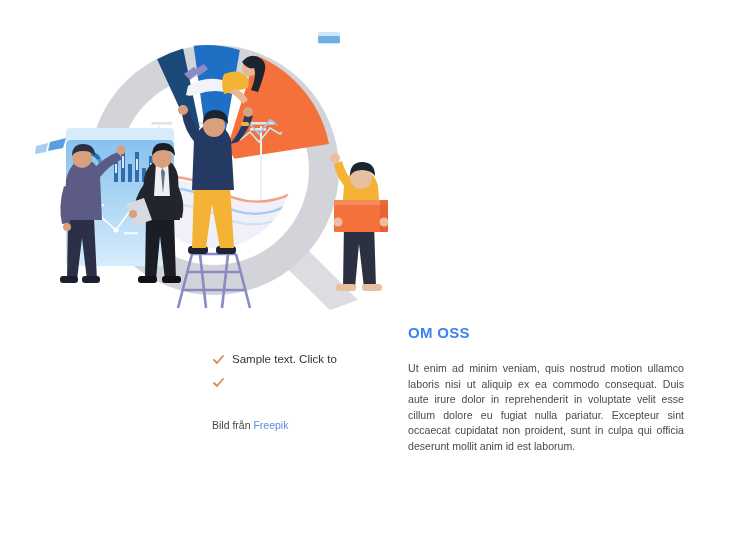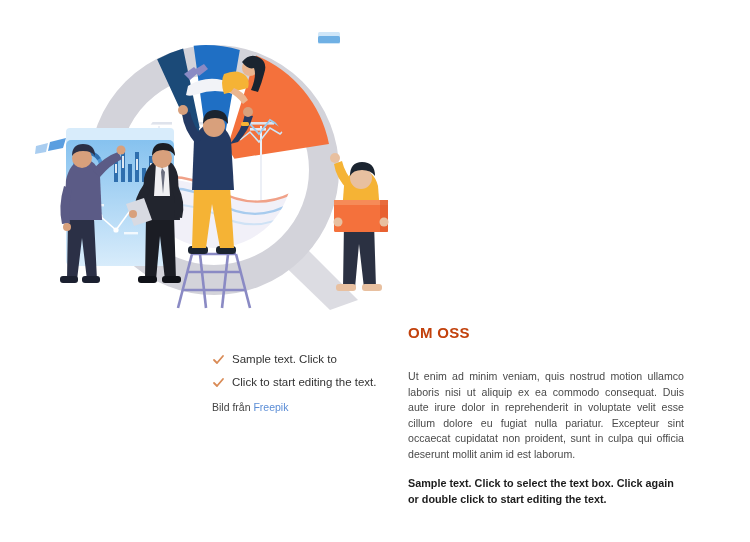--- a/index.html
+++ b/index.html
@@ -67,43 +67,43 @@
     margin-top: 1px;
     color: #d98b56;
   }
   .check-icon svg { display: block; }
   .check-label {
     font-size: 11.5px;
     color: #333333;
     white-space: nowrap;
   }
   .attribution {
-    margin-top: 12px;
+    margin-top: 30px;
     font-size: 10.5px;
     color: #444444;
   }
   .attribution a,
   .attribution .link {
     color: #5b8dd6;
     text-decoration: none;
   }
 
   
   .text-col {
     position: absolute;
     left: 408px;
     top: 12px;
     width: 276px;
   }
   .heading {
     font-size: 15px;
     font-weight: bold;
     letter-spacing: 0.3px;
-    color: #c2410c;
-    margin: 0 0 28px 0;
+    color: #3b82f6;
+    margin: 0 0 20px 0;
   }
   .paragraph {
     font-size: 10.6px;
     line-height: 15.6px;
     color: #4a4a4a;
     text-align: justify;
     margin: 0 0 12px 0;
   }
   .bold-note {
     font-size: 10.8px;
@@ -347,27 +347,25 @@
       </div>
 
 
 
       <div class="check-item">
         <span class="check-icon">
           <svg viewBox="0 0 13 13" width="13" height="13" fill="none" stroke="currentColor" stroke-width="1.8" stroke-linecap="round" stroke-linejoin="round">
             <polyline points="2,7 5,10 11,3"></polyline>
           </svg>
         </span>
-        <span class="check-label">Click to start editing the text.</span>
       </div>
 
       <div class="attribution">
         <span>Bild från </span><a class="link" href="#">Freepik</a>
       </div>
     </div>
 
     <div class="text-col">
       <h2 class="heading">OM OSS</h2>
       <p class="paragraph">Ut enim ad minim veniam, quis nostrud motion ullamco laboris nisi ut aliquip ex ea commodo consequat. Duis aute irure dolor in reprehenderit in voluptate velit esse cillum dolore eu fugiat nulla pariatur. Excepteur sint occaecat cupidatat non proident, sunt in culpa qui officia deserunt mollit anim id est laborum.</p>
-      <p class="bold-note">Sample text. Click to select the text box. Click again or double click to start editing the text.</p>
     </div>
   </div>
 </div>
 
 </body></html>

